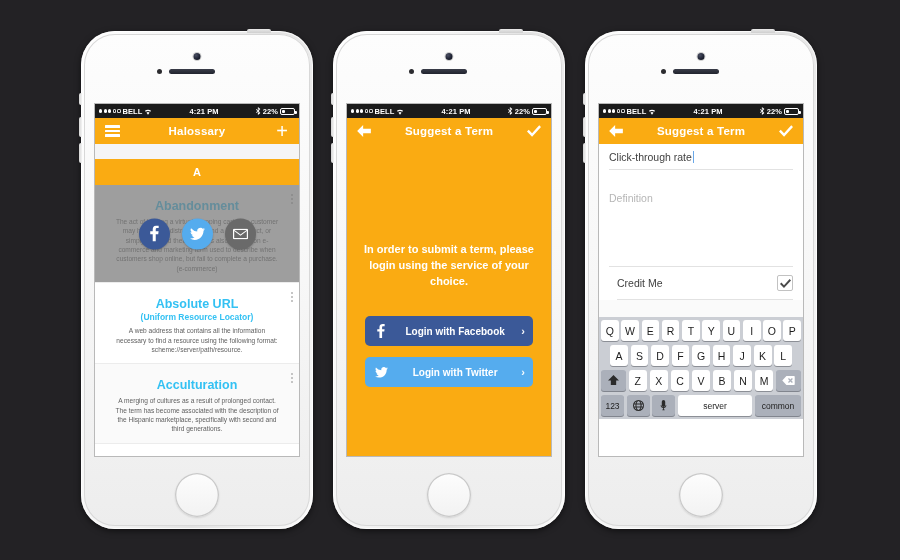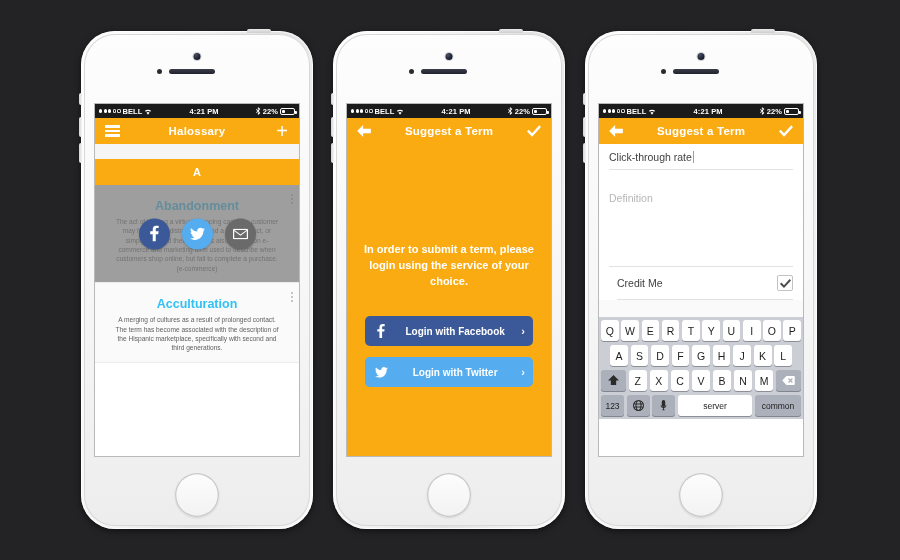--- a/index.html
+++ b/index.html
@@ -277,20 +277,30 @@
               </svg>
           </div>
           <div class="share-btn sb-mail">
             <svg width="15" height="11" viewBox="0 0 20 14">
                 <path fill="#fff" d="M1.5 0h17A1.5 1.5 0 0120 1.5v11A1.5 1.5 0 0118.5 14h-17A1.5 1.5 0 010 12.5v-11A1.5 1.5 0 011.5 0zm.4 1.6l8.1 6 8.1-6H1.9zM18.4 3l-8.4 6.2L1.6 3v9.4h16.8V3z"></path>
               </svg>
           </div>
         </div>
       </div>
 
+      <div class="card">
+        <div class="card-title">Absolute URL</div>
+        <div class="card-sub">(Uniform Resource Locator)</div>
+        <div class="card-body">A web address that contains all the information necessary to find a resource using the following format: scheme://server/path/resource.</div>
+        <div class="kebab">
+            <b></b>
+            <b></b>
+            <b></b>
+          </div>
+      </div>
 
       <div class="card alt">
         <div class="card-title">Acculturation</div>
         <div class="card-body">A merging of cultures as a result of prolonged contact. The term has become associated with the description of the Hispanic marketplace, specifically with second and third generations.</div>
         <div class="kebab">
             <b></b>
             <b></b>
             <b></b>
           </div>
       </div>

